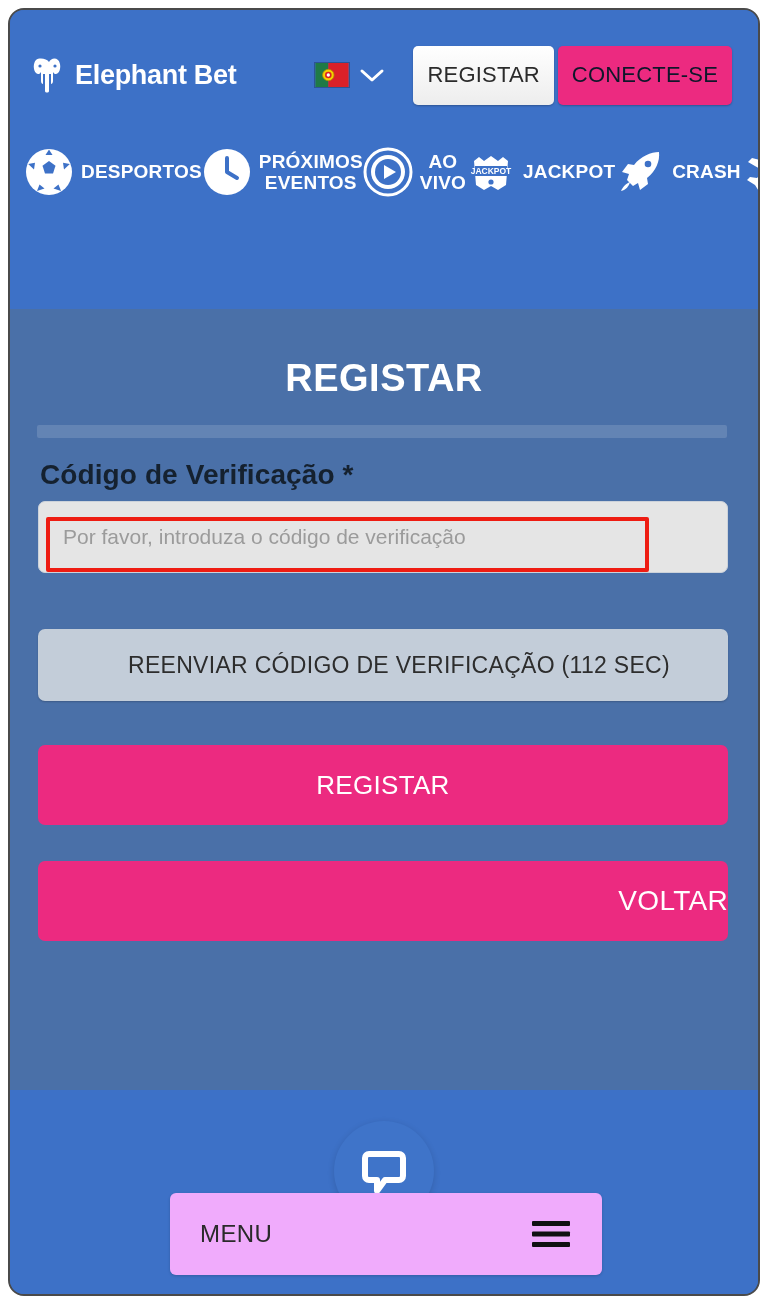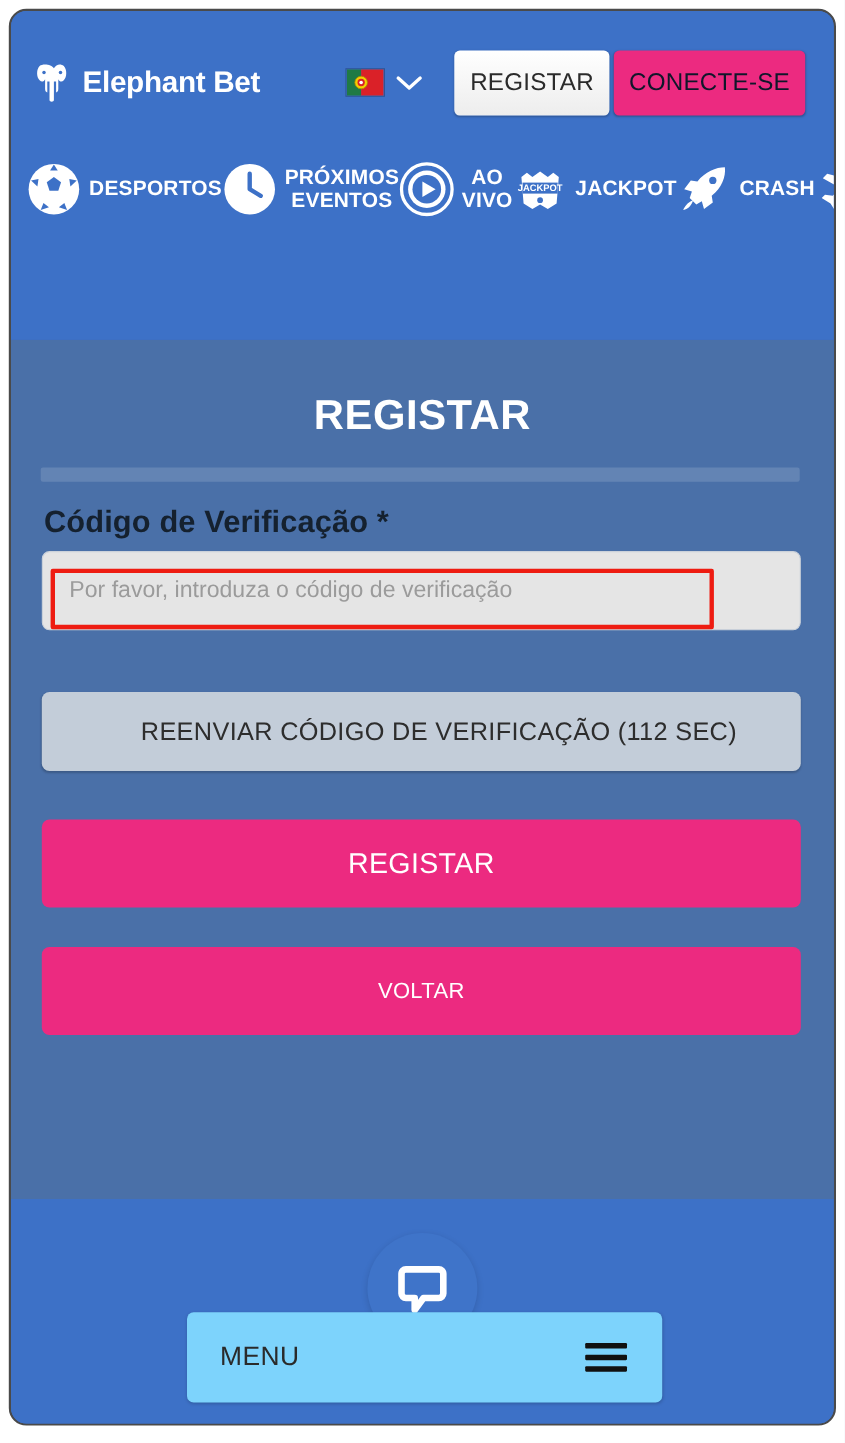--- a/index.html
+++ b/index.html
@@ -203,21 +203,22 @@
   #btn-registar-form {
     top:436px; height:80px;
     background:#ec2a80;
     color:#ffffff;
     font-size:26px;
   }
   #btn-voltar {
     top:552px; height:80px;
     background:#ec2a80;
     color:#ffffff;
-    font-size:20px;
+    font-size:28px;
+    text-align:right;
   }
 
   
   #footer-zone {
     position:absolute;
     left:0; top:1080px;
     width:100%; height:208px;
     background:#3d71c7;
   }
 
@@ -232,21 +233,21 @@
     align-items:center;
     justify-content:center;
     cursor:pointer;
     box-shadow:0 2px 7px rgba(0,0,0,0.14);
   }
 
   #menu-bar {
     position:absolute;
     left:160px; top:103px;
     width:432px; height:82px;
-    background:#7dd3fc;
+    background:#f0abfc;
     border-radius:6px;
     display:flex;
     align-items:center;
     justify-content:space-between;
     padding:0 30px;
     cursor:pointer;
     box-shadow:0 1px 3px rgba(0,0,0,0.18);
   }
   #menu-label {
     color:#2a2a2a;

